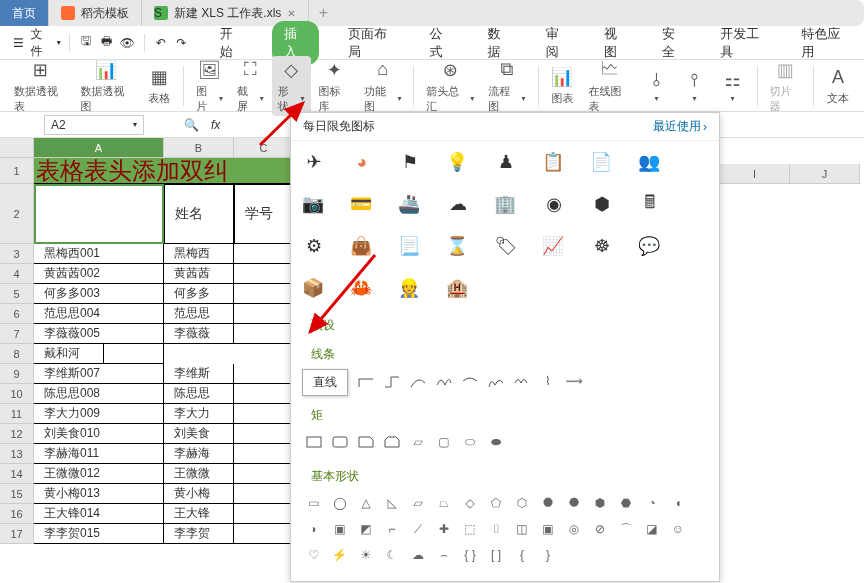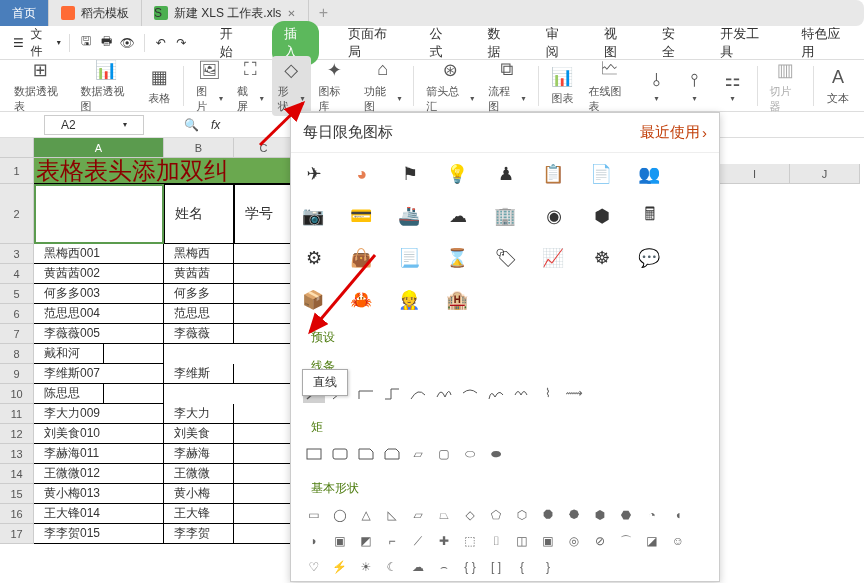--- a/index.html
+++ b/index.html
@@ -28,21 +28,21 @@
 .ribbon { height: 52px; display: flex; align-items: center; padding: 0 8px; border-bottom: 1px solid #ddd; gap: 2px; }
 .ribbon-item { display: flex; flex-direction: column; align-items: center; padding: 2px 6px; cursor: pointer; font-size: 11px; color: #555; gap: 2px; }
 .ribbon-item.hl { background: #e0e0e0; border-radius: 4px; }
 .ribbon-icon { width: 24px; height: 24px; display: flex; align-items: center; justify-content: center; font-size: 18px; }
 .ribbon-label { display: flex; align-items: center; gap: 2px; }
 .dd { font-size: 8px; }
 .rsep { width: 1px; height: 40px; background: #e0e0e0; margin: 0 4px; }
 
 
 .fx-row { height: 26px; display: flex; align-items: center; border-bottom: 1px solid #ddd; }
-.name-box { width: 100px; height: 20px; border: 1px solid #ccc; margin-left: 44px; display: flex; align-items: center; padding: 0 16px; font-size: 12px; gap: 4px; }
+.name-box { width: 100px; height: 20px; border: 1px solid #ccc; margin-left: 44px; display: flex; align-items: center; padding: 0 6px; font-size: 12px; gap: 4px; }
 .nb-dd { margin-left: auto; font-size: 8px; }
 .fx-tools { display: flex; align-items: center; gap: 12px; margin-left: 40px; }
 
 
 .sheet { display: flex; }
 .row-hdrs { display: flex; flex-direction: column; }
 .corner { width: 34px; height: 20px; background: #e8e8e8; border-right: 1px solid #ccc; border-bottom: 1px solid #ccc; }
 .rh { width: 34px; height: 20px; background: #e8e8e8; border-right: 1px solid #ccc; border-bottom: 1px solid #ccc; display: flex; align-items: center; justify-content: center; font-size: 11px; color: #555; }
 .rh.tall { height: 60px; }
 .rh.r1 { height: 26px; }
@@ -55,22 +55,22 @@
 .tc { border-right: 1px solid #ccc; border-bottom: 1px solid #ccc; padding: 0 10px; display: flex; align-items: center; font-size: 12px; overflow: hidden; white-space: nowrap; }
 .tc.b { border-right-color: #000; border-bottom-color: #000; }
 .title-row { height: 26px; }
 .title-cell { width: 260px; background: #6aa84f; color: #8b0000; font-size: 24px; font-family: serif; border-bottom: 1px solid #000; padding: 0 2px; white-space: nowrap; overflow: hidden; }
 .hdr-row { height: 60px; }
 .hdr-cell { font-size: 14px; border: 1px solid #000; }
 .sel-cell { border: 2px solid #5b9b4e !important; background: #fff; position: relative; }
 
 
 .shape-panel { position: absolute; left: 290px; top: 112px; width: 430px; height: 470px; background: #fff; border: 1px solid #ccc; box-shadow: 0 2px 8px rgba(0,0,0,.2); z-index: 10; overflow: hidden; }
-.sp-hdr { height: 40px; display: flex; align-items: center; padding: 0 12px; border-bottom: 1px solid #eee; font-size: 15px; }
-.sp-hdr-r { margin-left: auto; color: #c2410c; cursor: pointer; display: flex; align-items: center; gap: 2px; }
+.sp-hdr { height: 28px; display: flex; align-items: center; padding: 0 12px; border-bottom: 1px solid #eee; font-size: 12px; }
+.sp-hdr-r { margin-left: auto; color: #0369a1; cursor: pointer; display: flex; align-items: center; gap: 2px; }
 .sp-icons { padding: 10px 12px; display: flex; flex-wrap: wrap; gap: 20px 26px; }
 .spi { width: 22px; height: 22px; display: flex; align-items: center; justify-content: center; font-size: 18px; cursor: pointer; position: relative; }
 .sp-section { padding: 8px 20px 4px; font-size: 12px; color: #4d7c0f; }
 .sp-shapes { padding: 4px 12px 8px; display: flex; flex-wrap: wrap; gap: 6px 4px; }
 .sh { width: 22px; height: 20px; display: flex; align-items: center; justify-content: center; cursor: pointer; color: #666; }
 .sh.sel { background: #d0d0d0; }
 .sh svg { width: 18px; height: 16px; }
 .tooltip { position: absolute; left: 302px; top: 369px; background: #fff; border: 1px solid #aaa; padding: 4px 10px; font-size: 12px; z-index: 20; box-shadow: 1px 1px 3px rgba(0,0,0,.2); }
 
 
@@ -320,20 +320,21 @@
         <div class="trow">
           <div class="tc b wB">戴和河</div>
           <div class="tc b wC"></div>
         </div>
         <div class="trow">
           <div class="tc b wA">李维斯007</div>
           <div class="tc b wB">李维斯</div>
           <div class="tc b wC"></div>
         </div>
         <div class="trow">
+          <div class="tc b wA">陈思思008</div>
           <div class="tc b wB">陈思思</div>
           <div class="tc b wC"></div>
         </div>
         <div class="trow">
           <div class="tc b wA">李大力009</div>
           <div class="tc b wB">李大力</div>
           <div class="tc b wC"></div>
         </div>
         <div class="trow">
           <div class="tc b wA">刘美食010</div>

